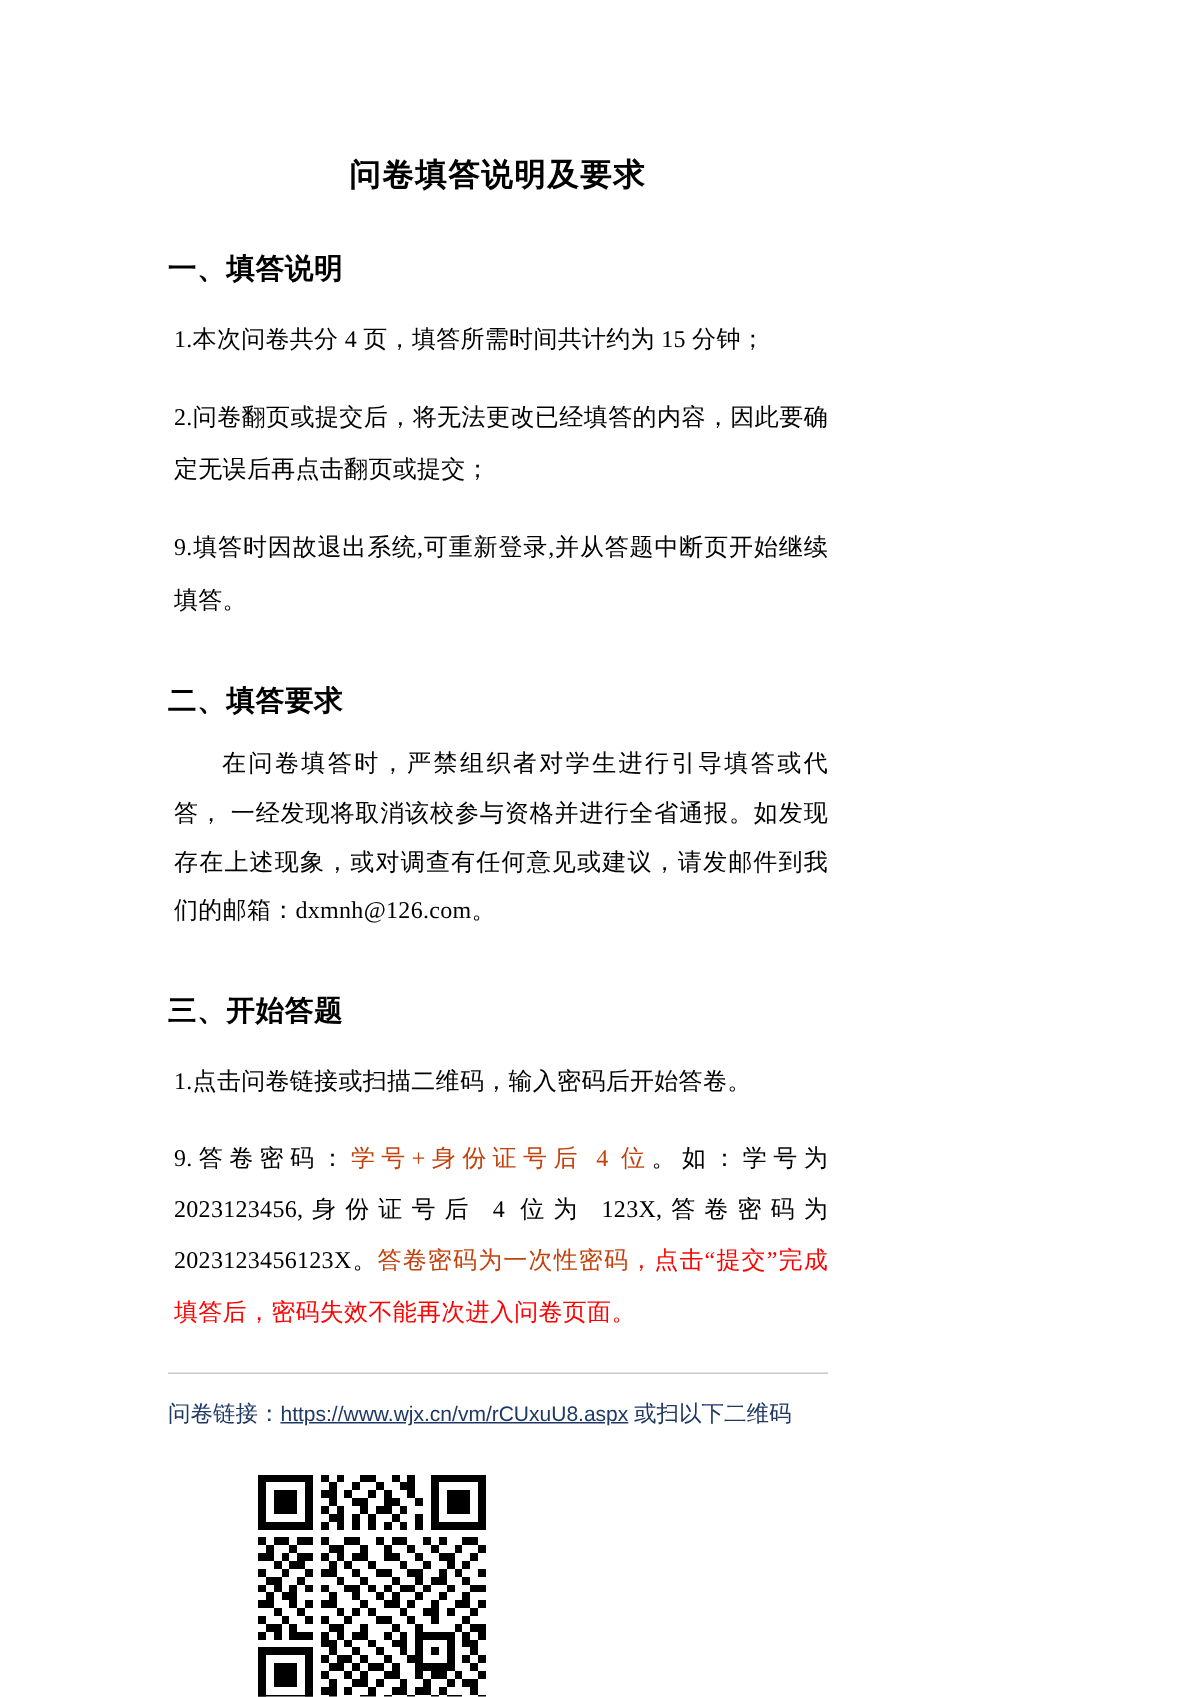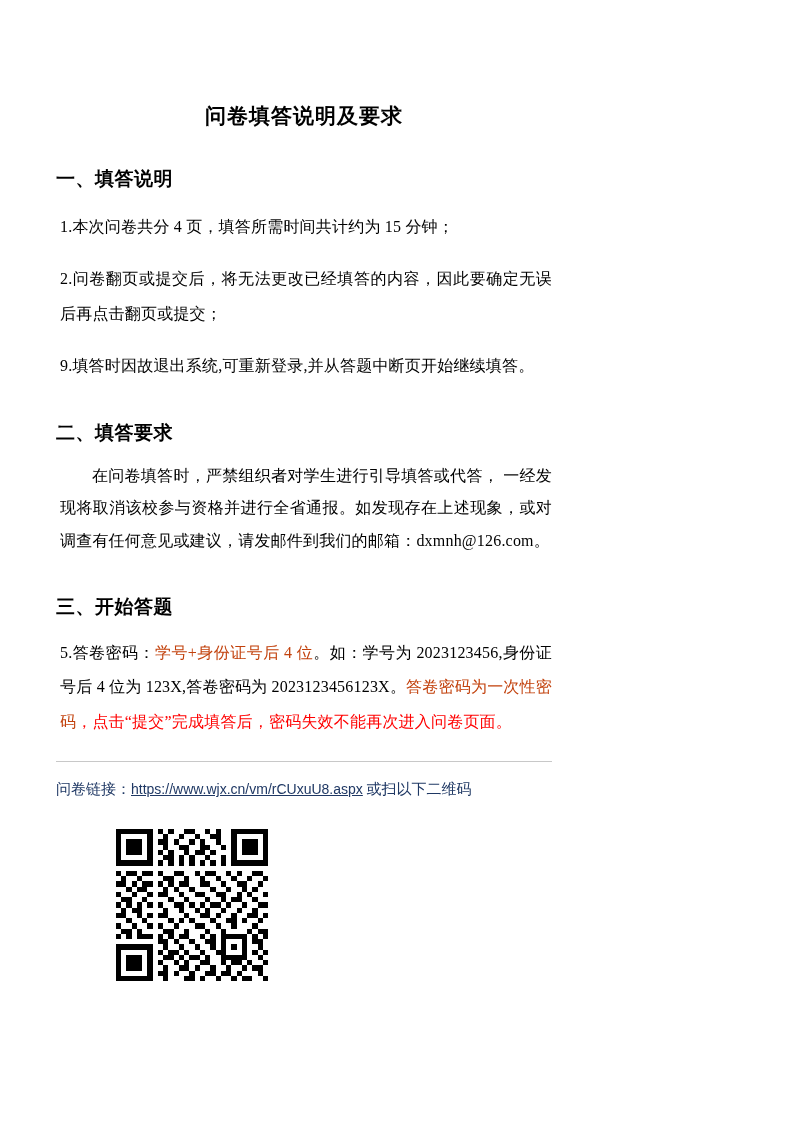--- a/index.html
+++ b/index.html
@@ -12,21 +12,21 @@
     height: 1131px;
     position: relative;
     font-family: "Liberation Serif", "DejaVu Serif", serif;
     color: #000000;
     overflow: hidden;
   }
   .page {
     box-sizing: border-box;
     width: 664px;
     height: 1131px;
-    padding: 78px 112px 0 56px;
+    padding: 78px 112px 0 112px;
     position: relative;
   }
   .doc-title {
     text-align: center;
     font-size: 21px;
     font-weight: bold;
     letter-spacing: 1px;
     margin: 24px 0 0 0;
     font-family: "Liberation Serif", "DejaVu Serif", serif;
   }
@@ -94,22 +94,23 @@
 
   <h2 class="section-heading">一、填答说明</h2>
   <p class="para">1.本次问卷共分 4 页，填答所需时间共计约为 15 分钟；</p>
   <p class="para">2.问卷翻页或提交后，将无法更改已经填答的内容，因此要确定无误后再点击翻页或提交；</p>
   <p class="para">9.填答时因故退出系统,可重新登录,并从答题中断页开始继续填答。</p>
 
   <h2 class="section-heading">二、填答要求</h2>
   <p class="para indent">在问卷填答时，严禁组织者对学生进行引导填答或代答， 一经发现将取消该校参与资格并进行全省通报。如发现存在上述现象，或对调查有任何意见或建议，请发邮件到我们的邮箱：dxmnh@126.com。</p>
 
   <h2 class="section-heading">三、开始答题</h2>
-
-  <p class="para tight"><span>5.答卷密码：</span><span class="red-bold">学号+身份证号后 4 位</span><span>。如：学号为 2023123456,身份证号后 4 位为 123X,答卷密码为 2023123456123X。</span><span class="red-bold">答卷密码为一次性密码</span><span class="red">，点击“提交”完成填答后，密码失效不能再次进入问卷页面。</span></p>
+  <p class="para">1.点击问卷链接或扫描二维码，输入密码后开始答卷。</p>
+
+  <p class="para tight"><span>9.答卷密码：</span><span class="red-bold">学号+身份证号后 4 位</span><span>。如：学号为 2023123456,身份证号后 4 位为 123X,答卷密码为 2023123456123X。</span><span class="red-bold">答卷密码为一次性密码</span><span class="red">，点击“提交”完成填答后，密码失效不能再次进入问卷页面。</span></p>
 
   <hr class="divider">
 
   <p class="link-line"><span>问卷链接：</span><a class="link-url" href="#">https://www.wjx.cn/vm/rCUxuU8.aspx</a><span> 或扫以下二维码</span></p>
 
   <div class="qr-wrap">
     <svg class="qr" viewBox="0 0 29 29" shape-rendering="crispEdges">
       <rect width="29" height="29" fill="#ffffff"></rect>
       <g fill="#000000">
 

